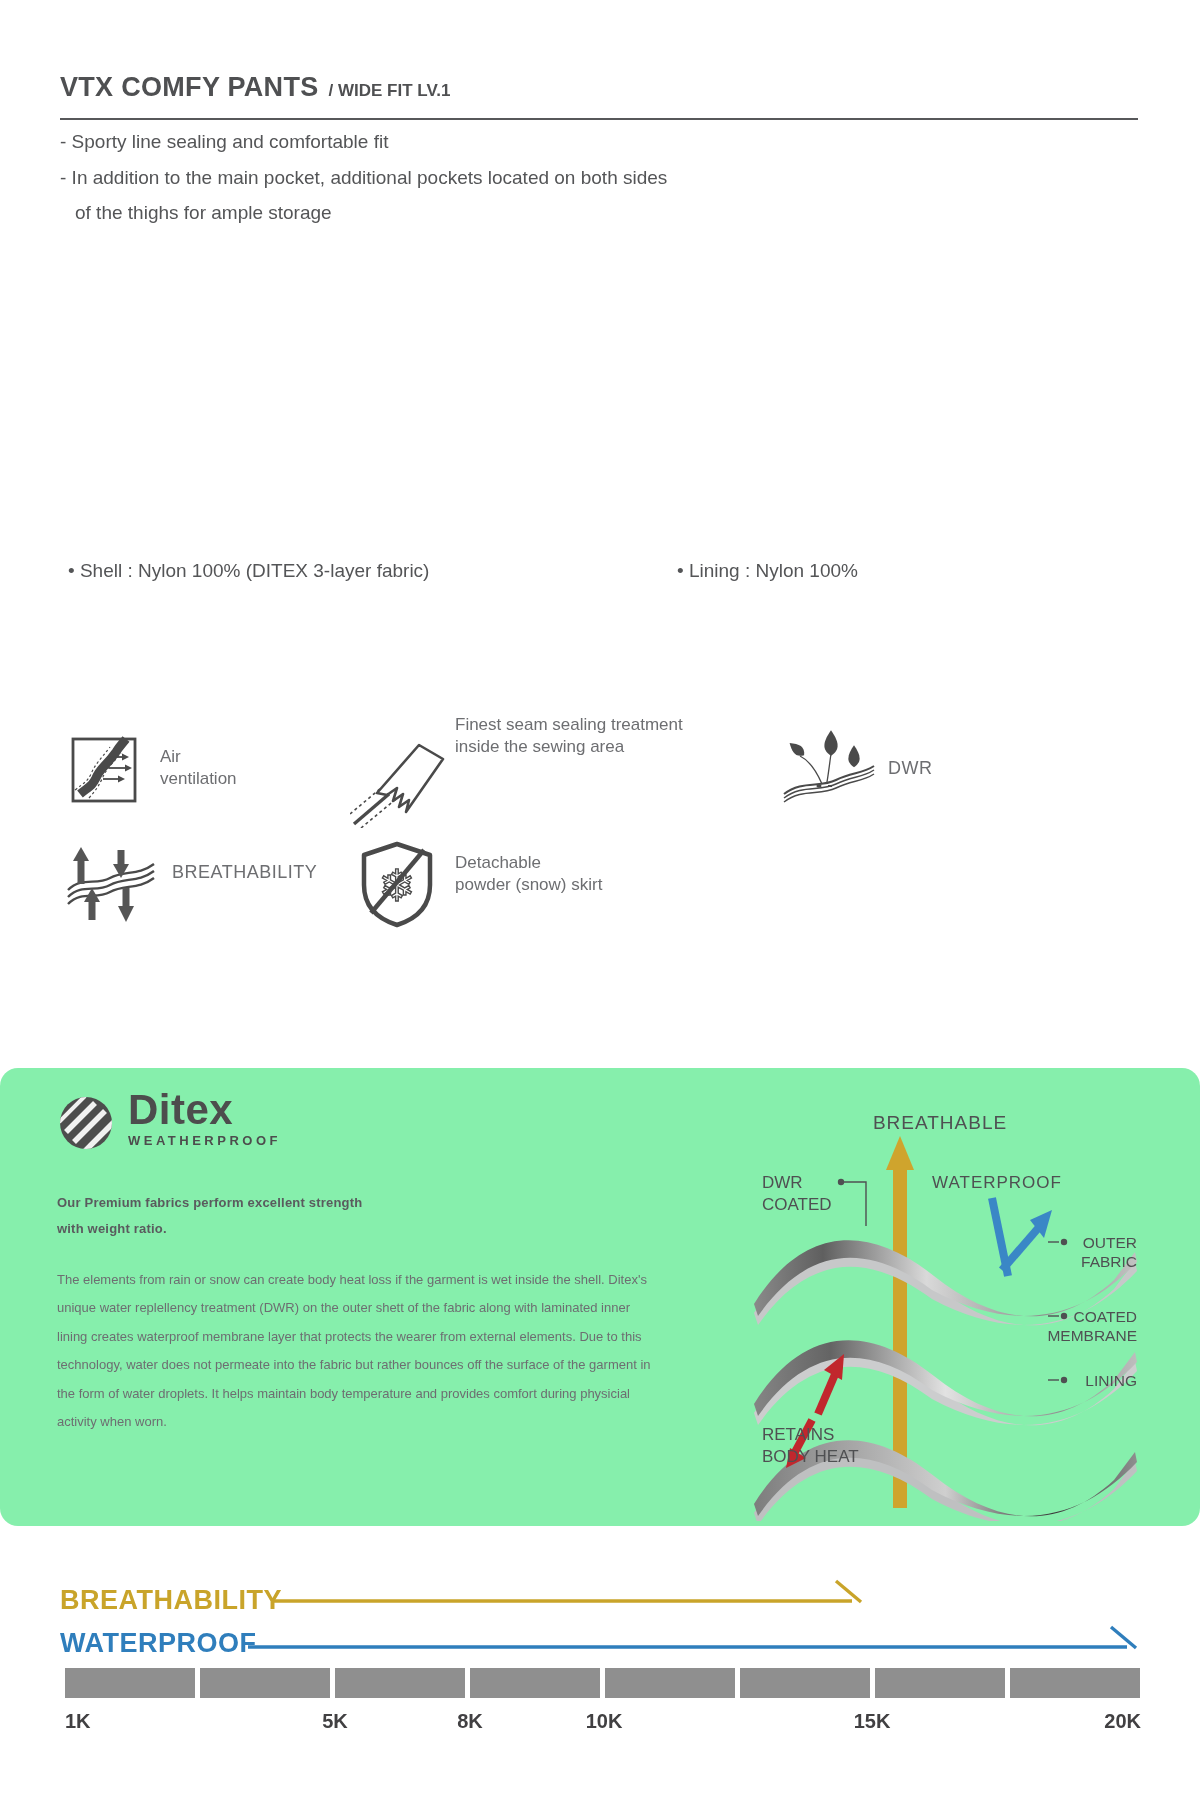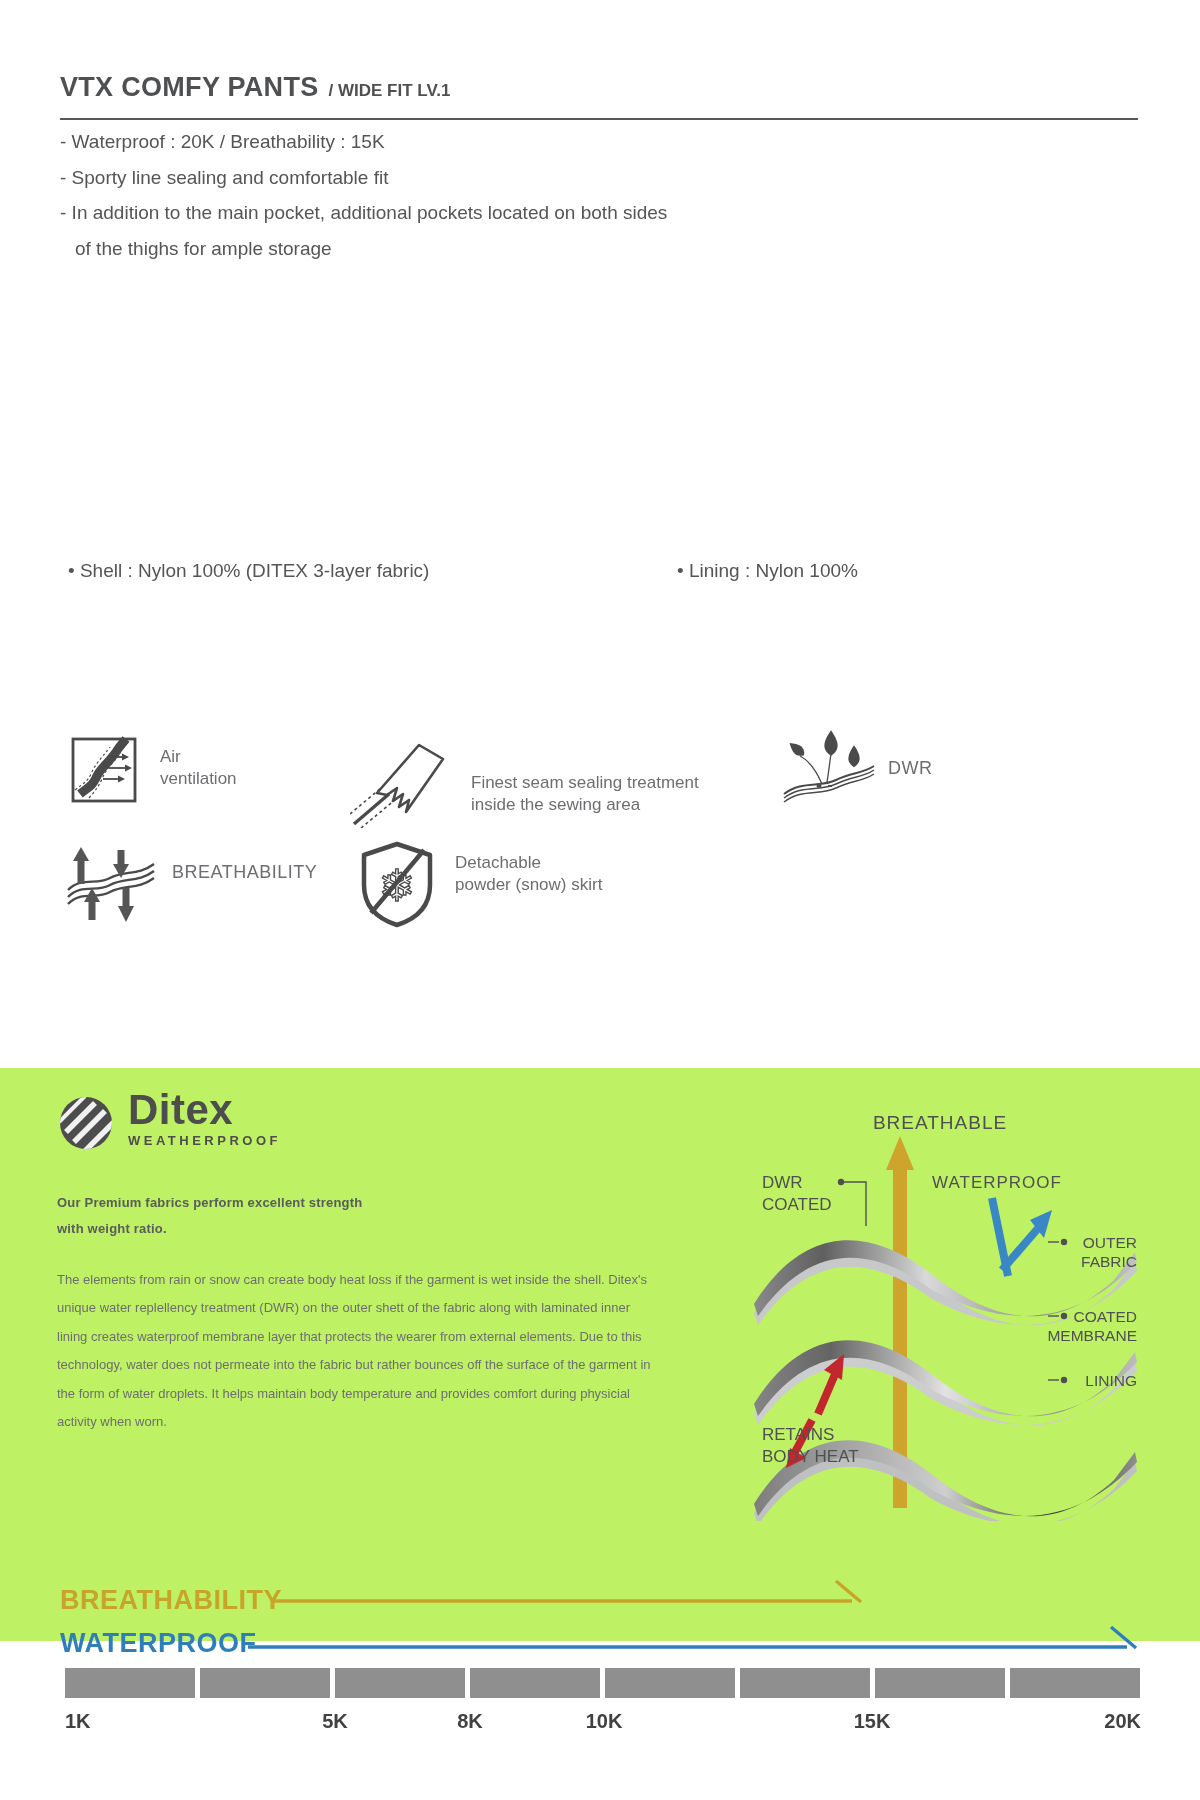--- a/index.html
+++ b/index.html
@@ -16,21 +16,21 @@
 
   
   .tech-head{left:60px;top:486px;width:1078px;border-bottom:2px solid #6d6d6f;padding-bottom:14px;
              font-size:26px;font-weight:bold;color:#4f5052;letter-spacing:.3px;}
   .material{font-size:19px;color:#545557;}
 
   .feat-label{font-size:17px;line-height:21.5px;color:#6d6e71;}
   .feat-label.big{font-size:18px;letter-spacing:.5px;}
 
   
-  .gray-band{left:0;top:1068px;width:1200px;height:573px;background:#bef264;}
+  .gray-band{left:0;top:1068px;width:1200px;height:458px;background:#86efac;border-radius:18px;}
   .logo-text{font-size:42px;font-weight:bold;color:#4d4d4d;line-height:40px;letter-spacing:.5px;}
   .logo-tag{font-size:13px;font-weight:bold;color:#4d4d4d;letter-spacing:3.5px;margin-top:3px;}
   .intro{font-size:13px;font-weight:bold;line-height:26px;color:#5a5b5e;letter-spacing:.2px;}
   .body-par{font-size:13px;line-height:28.4px;color:#6d6e71;width:600px;}
 
   
   .rate-label{font-size:27px;font-weight:bold;letter-spacing:.5px;}
   .scale-bar{left:65px;top:1668px;width:1075px;height:30px;display:flex;gap:5px;}
   .scale-bar div{flex:1;background:#8f8f8f;}
   .tick{position:absolute;top:1710px;font-size:20px;font-weight:bold;color:#414042;}
@@ -42,21 +42,20 @@
 </head>
 <body>
 
 <div class="page">
 
   <div class="abs title-row">
     <span class="title-main">VTX COMFY PANTS</span><span class="title-sub">/ WIDE FIT LV.1</span>
   </div>
 
   <div class="abs bullets">
-    <div>- Waterproof : 20K / Breathability : 15K</div>
     <div>- Sporty line sealing and comfortable fit</div>
     <div>- In addition to the main pocket, additional pockets located on both sides</div>
     <div class="cont">of the thighs for ample storage</div>
   </div>
 
   <div class="abs material" style="left:68px;top:560px;">• Shell : Nylon 100% (DITEX 3-layer fabric)</div>
   <div class="abs material" style="left:677px;top:560px;">• Lining : Nylon 100%</div>
 
   <svg class="abs" style="left:70px;top:736px;" width="68" height="68" viewBox="0 0 68 68">
     <rect x="3" y="3" width="62" height="62" fill="none" stroke="#4a4a4a" stroke-width="2.8"></rect>
@@ -74,21 +73,21 @@
     <div>Air</div>
     <div>ventilation</div>
   </div>
 
   <svg class="abs" style="left:350px;top:732px;" width="96" height="96" viewBox="0 0 96 96">
     <path d="M27,61 L69,13 L93,27 L56,80 L59,68 L49,75 L53,62 L43,69 L47,56 L37,63 Z" fill="#fff" stroke="#4a4a4a" stroke-width="2.6" stroke-linejoin="round"></path>
     <line x1="4" y1="92" x2="39" y2="62" stroke="#4a4a4a" stroke-width="3.4"></line>
     <line x1="0" y1="82" x2="31" y2="56" stroke="#4a4a4a" stroke-width="1.6" stroke-dasharray="3,3"></line>
     <line x1="11" y1="96" x2="46" y2="67" stroke="#4a4a4a" stroke-width="1.6" stroke-dasharray="3,3"></line>
   </svg>
-  <div class="abs feat-label" style="left:455px;top:772px;margin-left:16px;">
+  <div class="abs feat-label" style="left:455px;top:714px;">
     <div>Finest seam sealing treatment</div>
     <div>inside the sewing area</div>
   </div>
 
   <svg class="abs" style="left:778px;top:728px;" width="102" height="82" viewBox="0 0 102 82">
     <defs>
       <path id="drop" d="M0,-11 C5.5,-3 7.5,3 0,8 C-7.5,3 -5.5,-3 0,-11 Z"></path>
     </defs>
     <path d="M6,66 C24,52 42,60 58,52 C74,44 84,46 96,38" fill="none" stroke="#4a4a4a" stroke-width="2"></path>
     <path d="M6,70 C24,56 42,64 58,56 C74,48 84,50 96,42" fill="none" stroke="#4a4a4a" stroke-width="1.4"></path>

